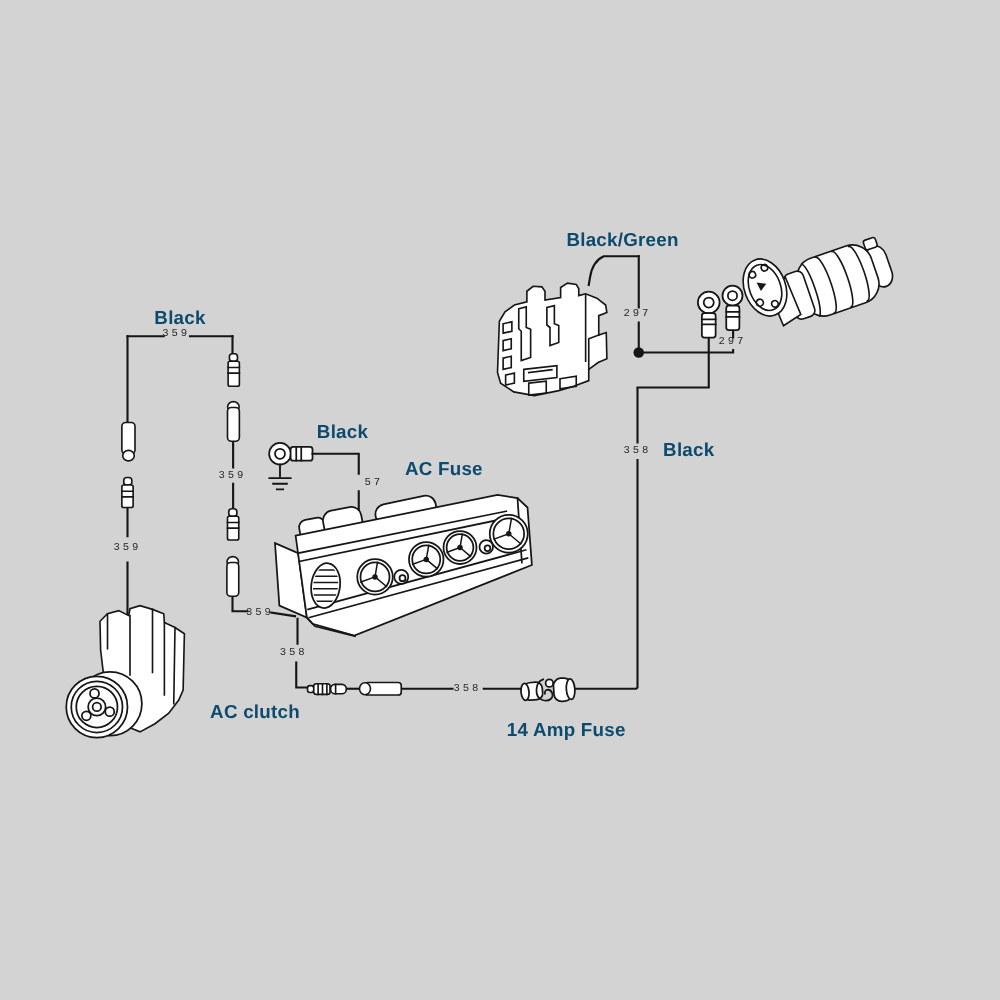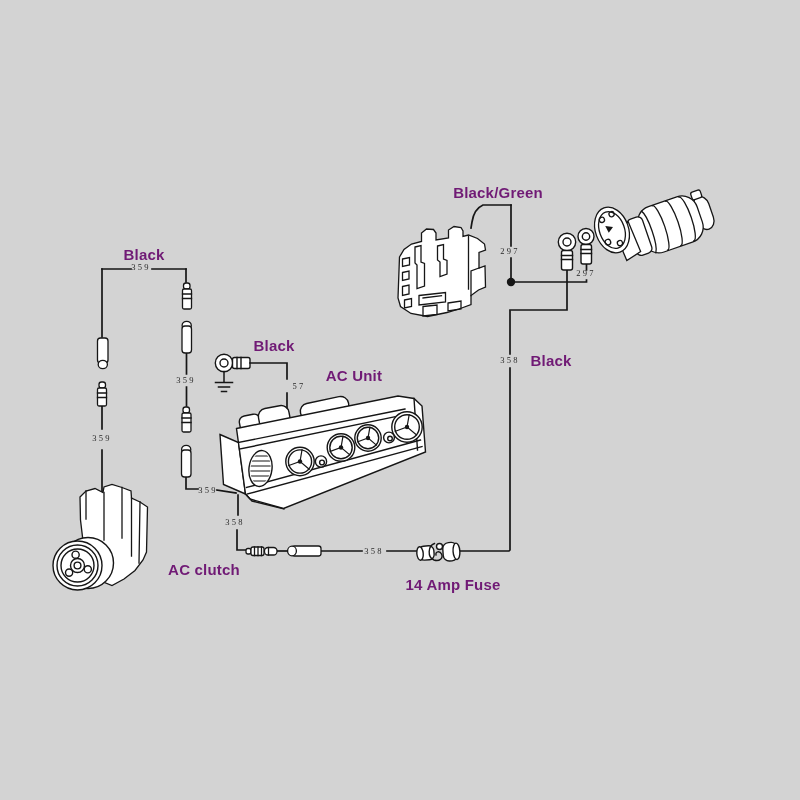--- a/index.html
+++ b/index.html
@@ -1,23 +1,23 @@
 <!DOCTYPE html>
 <html><head>
 <meta charset="utf-8">
 <style>
   html,body{margin:0;padding:0;}
   body{width:800px;height:800px;background:#d3d3d3;position:relative;overflow:hidden;
        font-family:"Liberation Sans",sans-serif;}
   #stage{position:absolute;left:0;top:0;width:800px;height:800px;}
   svg{position:absolute;left:0;top:0;}
-  .lbl{position:absolute;text-align:center;color:#701a75;font-size:15px;font-weight:600;
+  .lbl{position:absolute;text-align:center;color:#0c4a6e;font-size:15px;font-weight:600;
        letter-spacing:.2px;white-space:nowrap;}
   .num{position:absolute;text-align:center;color:#2a2a2a;font-size:8.5px;font-weight:400;
-       font-family:Liberation Serif, serif;letter-spacing:2.3px;white-space:nowrap;}
+       font-family:Liberation Mono, monospace;letter-spacing:2.3px;white-space:nowrap;}
 </style>
 </head>
 <body>
 
 <div id="stage">
 
 <svg width="800" height="800" viewBox="0 0 800 800">
   <g stroke="#161616" stroke-width="1.7" fill="none" stroke-linecap="square">
 
     <g>
@@ -219,21 +219,21 @@
   </g>
 </svg>
 
 <div class="lbl" style="left:118px;top:246px;width:52px;">Black</div>
 <div class="num" style="left:127px;top:262px;width:28px;">359</div>
 <div class="num" style="left:88px;top:433px;width:28px;">359</div>
 <div class="num" style="left:172px;top:375px;width:28px;">359</div>
 <div class="num" style="left:194px;top:485px;width:28px;">359</div>
 <div class="lbl" style="left:248px;top:337px;width:52px;">Black</div>
 <div class="num" style="left:273px;top:381px;width:28px;margin-left:12px;">57</div>
-<div class="lbl" style="left:324px;top:367px;width:60px;">AC Unit</div>
+<div class="lbl" style="left:324px;top:367px;width:60px;">AC Fuse</div>
 <div class="lbl" style="left:168px;top:561px;width:72px;text-align:center;">AC clutch</div>
 <div class="num" style="left:221px;top:517px;width:28px;">358</div>
 <div class="num" style="left:360px;top:546px;width:28px;">358</div>
 <div class="num" style="left:496px;top:355px;width:28px;">358</div>
 <div class="num" style="left:496px;top:246px;width:28px;">297</div>
 <div class="num" style="left:572px;top:268px;width:28px;">297</div>
 <div class="lbl" style="left:452px;top:184px;width:92px;">Black/Green</div>
 <div class="lbl" style="left:525px;top:352px;width:52px;">Black</div>
 <div class="lbl" style="left:405px;top:576px;width:96px;">14 Amp Fuse</div>
 

